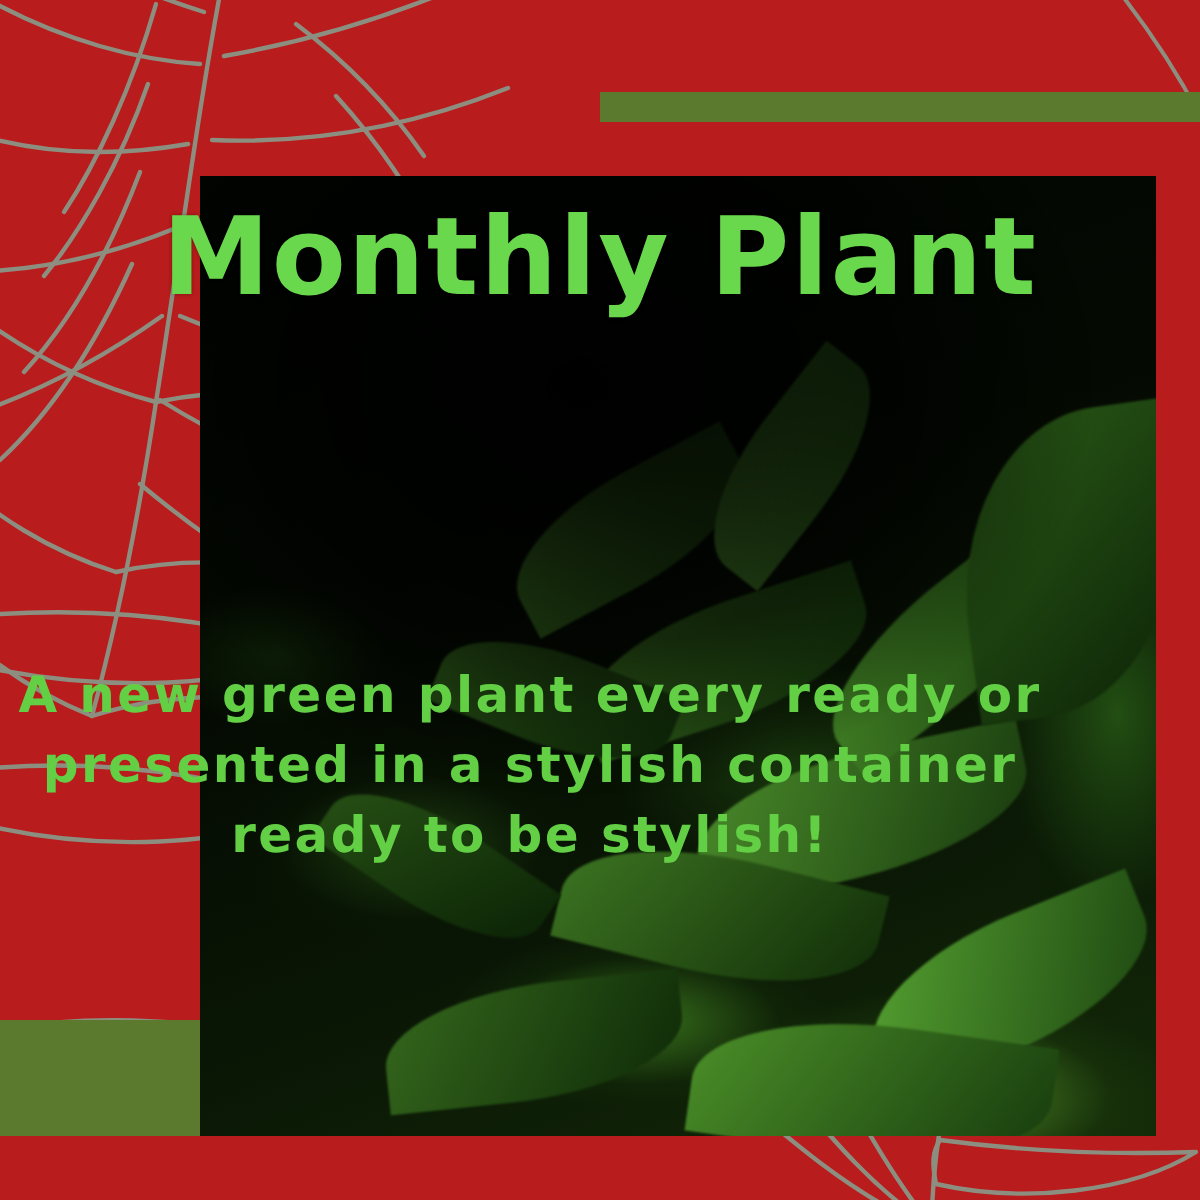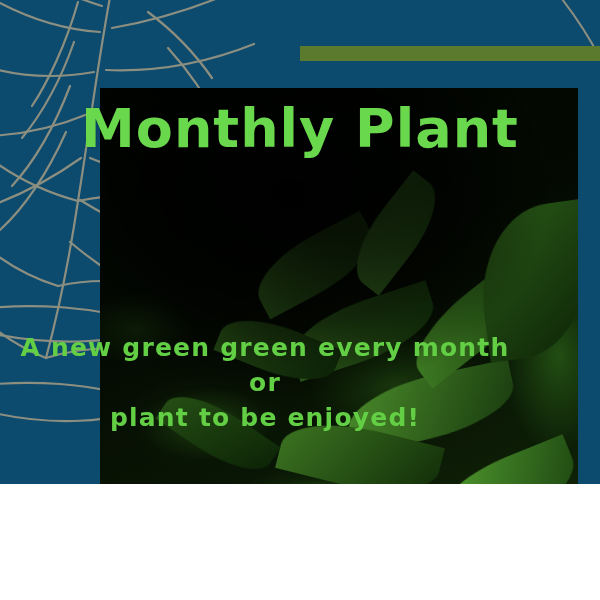--- a/index.html
+++ b/index.html
@@ -6,22 +6,22 @@
     margin: 0;
     padding: 0;
     background: #ffffff;
   }
   body {
     font-family: "DejaVu Sans", sans-serif;
   }
   .poster {
     position: relative;
     width: 600px;
-    height: 484px;
-    background: #0c4a6e;
+    height: 600px;
+    background: #b91c1c;
     overflow: hidden;
   }
 
   
   .leaf-art {
     position: absolute;
     pointer-events: none;
   }
   .leaf-art-topleft {
     left: -18px;
@@ -213,17 +213,18 @@
       <div class="photo-leaf" style="left:246px; top:424px; width:180px; height:66px; transform:rotate(8deg); background:linear-gradient(120deg,#4c9029,#163a0d);"></div>
       <div style="position:absolute; inset:0; backdrop-filter:blur(0px); background:radial-gradient(ellipse 300px 240px at 40% 22%, rgba(0,0,0,0.92) 0%, rgba(0,0,0,0.55) 55%, rgba(0,0,0,0) 85%);"></div>
     </div>
   </div>
 
   <div class="headline">
     <span class="line1">Monthly Plant</span>
   </div>
 
   <div class="body-copy">
-    <span>A new green green every month or</span>
-    <span>plant to be enjoyed!</span>
+    <span>A new green plant every ready or</span>
+    <span>presented in a stylish container</span>
+    <span>ready to be stylish!</span>
   </div>
 
 </div>
 
 </body></html>

